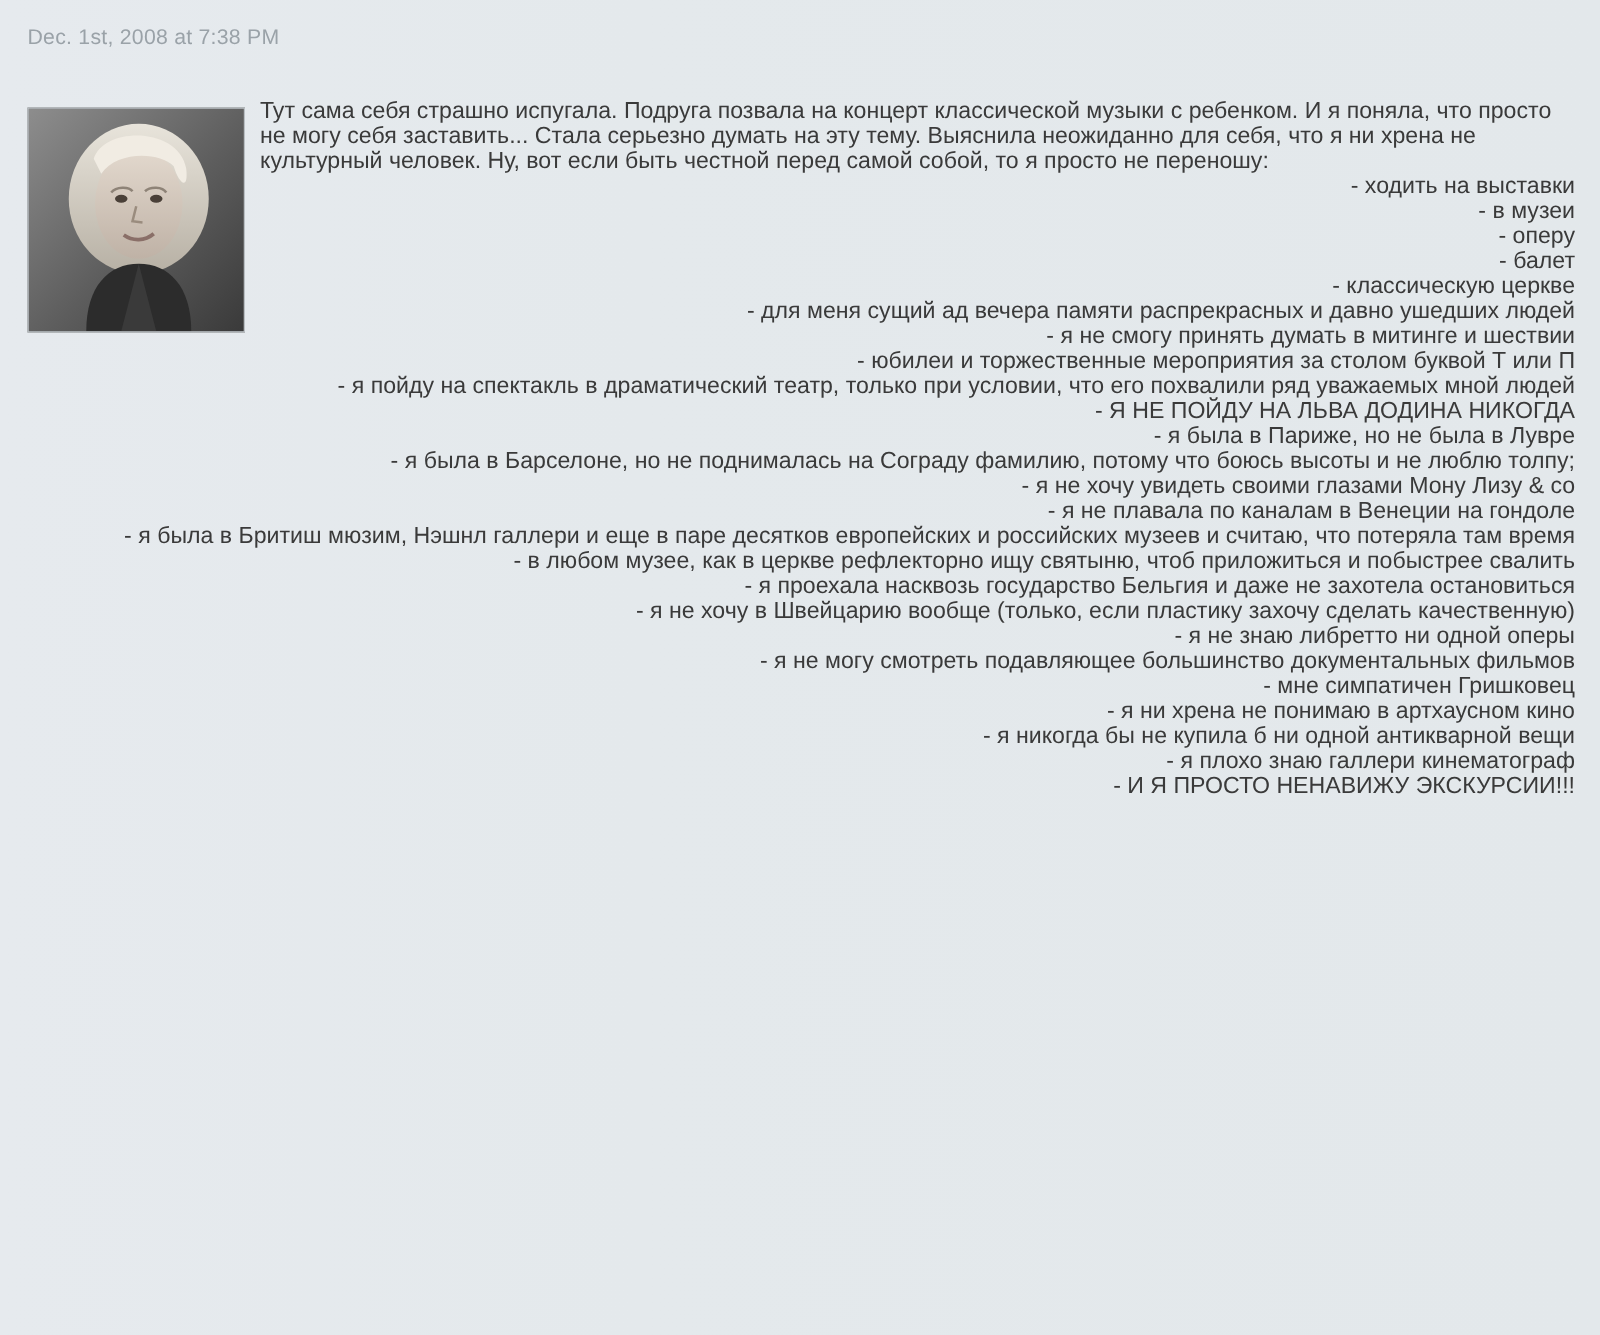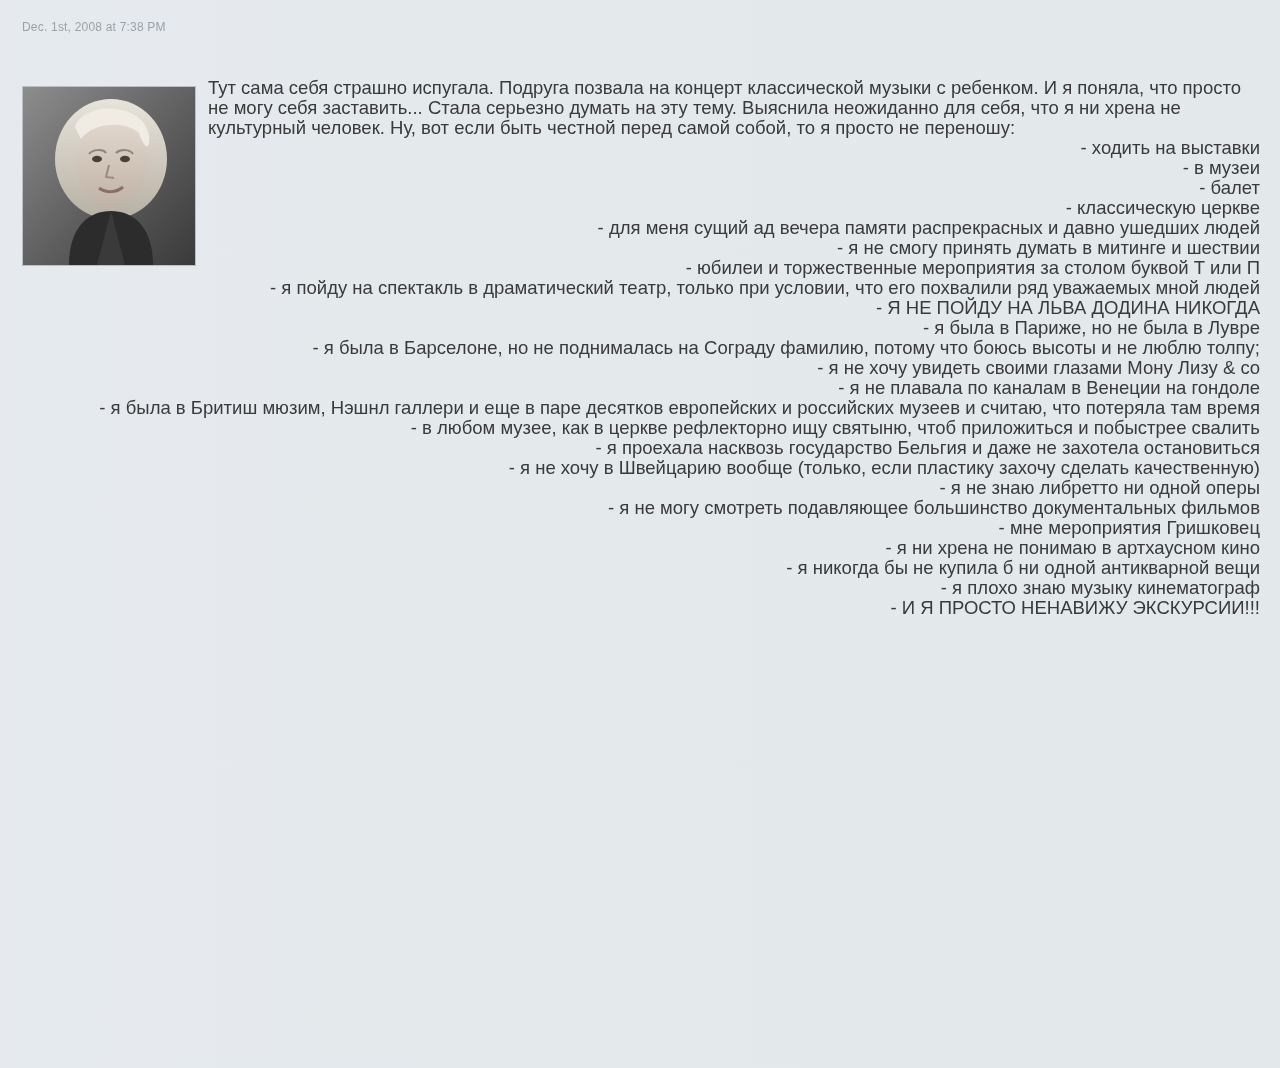--- a/index.html
+++ b/index.html
@@ -18,21 +18,21 @@
     position: relative;
     width: 1280px;
     height: 1068px;
     background: linear-gradient(to right, #e6eaee 0%, #e4e9ec 40%, #e3e8eb 100%);
     box-sizing: border-box;
   }
   .timestamp {
     position: absolute;
     left: 22px;
     top: 20px;
-    font-size: 12px;
+    font-size: 17px;
     color: #9aa2a8;
     letter-spacing: 0.2px;
   }
   .post-body {
     position: absolute;
     left: 20px;
     top: 78px;
     width: 1240px;
     font-size: 18.5px;
     line-height: 20px;
@@ -110,39 +110,40 @@
         <path d="M46 178 C46 142 64 124 88 124 C112 124 130 142 130 178 Z" fill="#2c2c2c"></path>
         <path d="M88 124 L74 178 L102 178 Z" fill="#3a3a3a"></path>
       </svg>
     </div>
 
     <p class="intro">Тут сама себя страшно испугала. Подруга позвала на концерт классической музыки с ребенком. И я поняла, что просто не могу себя заставить... Стала серьезно думать на эту тему. Выяснила неожиданно для себя, что я ни хрена не культурный человек. Ну, вот если быть честной перед самой собой, то я просто не переношу:</p>
 
     <ul class="list">
       <li>- ходить на выставки</li>
       <li>- в музеи</li>
+      <li>- оперу</li>
       <li>- балет</li>
       <li>- классическую церкве</li>
       <li>- для меня сущий ад вечера памяти распрекрасных и давно ушедших людей</li>
       <li>- я не смогу принять думать в митинге и шествии</li>
       <li>- юбилеи и торжественные мероприятия за столом буквой Т или П</li>
       <li>- я пойду на спектакль в драматический театр, только при условии, что его похвалили ряд уважаемых мной людей</li>
       <li>- Я НЕ ПОЙДУ НА ЛЬВА ДОДИНА НИКОГДА</li>
       <li>- я была в Париже, но не была в Лувре</li>
       <li>- я была в Барселоне, но не поднималась на Сограду фамилию, потому что боюсь высоты и не люблю толпу;</li>
       <li>- я не хочу увидеть своими глазами Мону Лизу &amp; co</li>
       <li>- я не плавала по каналам в Венеции на гондоле</li>
       <li>- я была в Бритиш мюзим, Нэшнл галлери и еще в паре десятков европейских и российских музеев и считаю, что потеряла там время</li>
       <li>- в любом музее, как в церкве рефлекторно ищу святыню, чтоб приложиться и побыстрее свалить</li>
       <li>- я проехала насквозь государство Бельгия и даже не захотела остановиться</li>
       <li>- я не хочу в Швейцарию вообще (только, если пластику захочу сделать качественную)</li>
       <li>- я не знаю либретто ни одной оперы</li>
       <li>- я не могу смотреть подавляющее большинство документальных фильмов</li>
-      <li>- мне мероприятия Гришковец</li>
+      <li>- мне симпатичен Гришковец</li>
       <li>- я ни хрена не понимаю в артхаусном кино</li>
       <li>- я никогда бы не купила б ни одной антикварной вещи</li>
-      <li>- я плохо знаю музыку кинематограф</li>
+      <li>- я плохо знаю галлери кинематограф</li>
       <li>- И Я ПРОСТО НЕНАВИЖУ ЭКСКУРСИИ!!!</li>
     </ul>
 
     <div class="clear"></div>
   </div>
 </div>
 
 </body></html>

